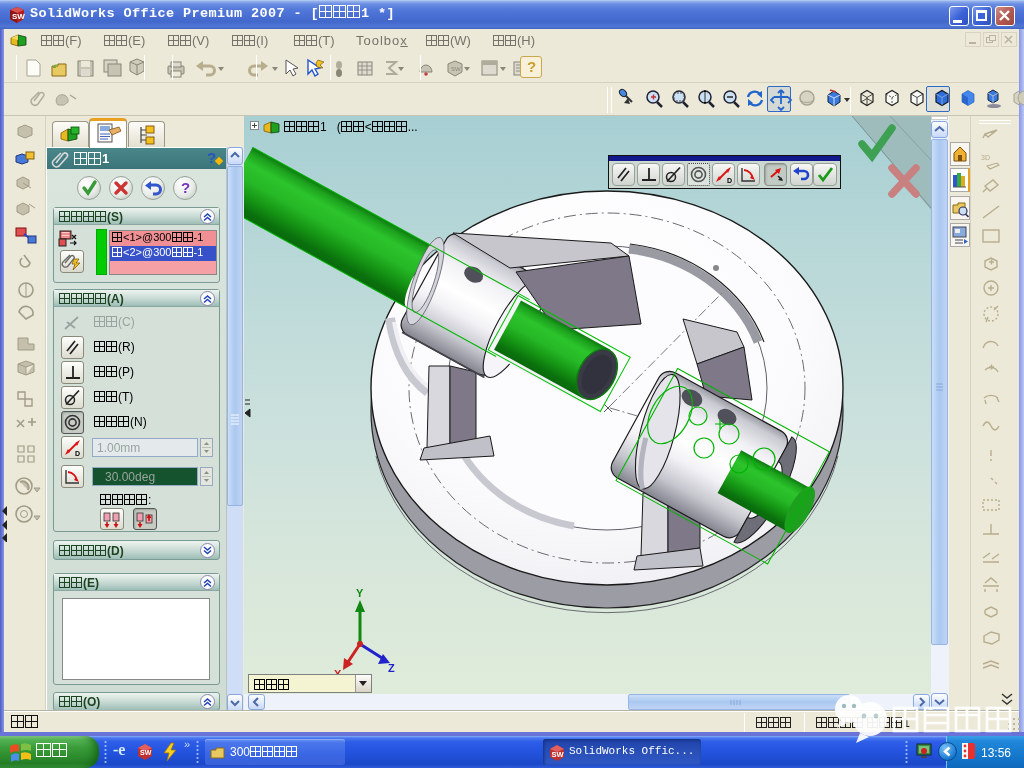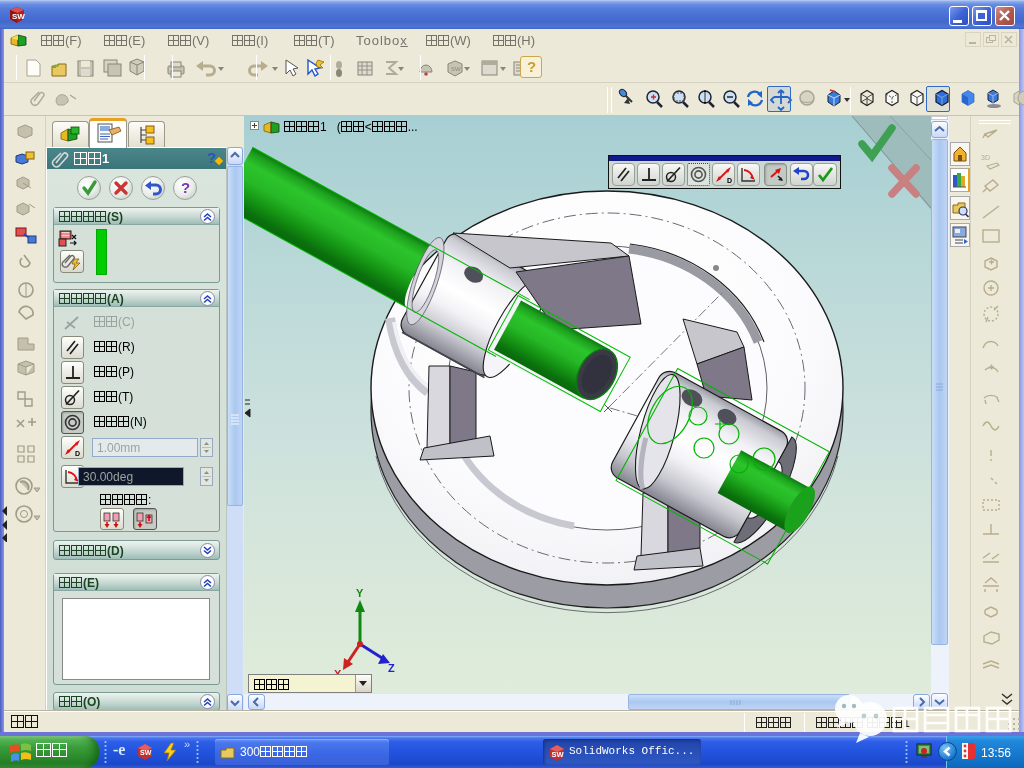--- a/index.html
+++ b/index.html
@@ -20,20 +20,21 @@
 <body>
 
 <div class="abs" id="title" style="left:0;top:0;width:1024px;height:29px;
 background:linear-gradient(180deg,#bdd2f5 0%,#91aeec 5%,#6b8ee2 14%,#5379da 32%,#4a6fd4 55%,#4368cc 75%,#5076d4 92%,#4064c4 100%);">
  <div class="abs" style="left:7px;top:5px;width:19px;height:19px"><svg width="19" height="19">
    <polygon points="3,5 10,2 17,5 17,14 10,18 3,14" fill="#b01e1e"></polygon>
    <polygon points="3,5 10,2 17,5 10,8" fill="#d85050"></polygon>
    <polygon points="3,5 10,8 10,18 3,14" fill="#8c1616"></polygon>
    <text x="5" y="14" font-size="8" fill="#fff" font-weight="bold" font-family="Liberation Sans">SW</text>
       </svg></div>
+ <div class="abs" style="left:30px;top:5px;color:#fff;font-family:'Liberation Mono',monospace;font-weight:bold;font-size:13.5px;letter-spacing:0.4px;white-space:nowrap">SolidWorks Office Premium 2007 - [<span class="c s13" style="margin-bottom:3px"></span><span class="c s13" style="margin-bottom:3px"></span><span class="c s13" style="margin-bottom:3px"></span>1 *]</div>
 
  <div class="abs" style="left:949px;top:6px;width:20px;height:20px;border-radius:3px;background:linear-gradient(135deg,#7a9ae8 0%,#3d63d8 50%,#2e50c0 100%);border:1px solid #fff">
       <div class="abs" style="left:3px;top:13px;width:9px;height:3px;background:#fff"></div>
     </div>
  <div class="abs" style="left:972px;top:6px;width:20px;height:20px;border-radius:3px;background:linear-gradient(135deg,#7a9ae8 0%,#3d63d8 50%,#2e50c0 100%);border:1px solid #fff">
       <div class="abs" style="left:3px;top:3px;width:11px;height:11px;border:2px solid #fff;border-top-width:3px;background:#3d63d8"></div>
     </div>
  <div class="abs" style="left:995px;top:6px;width:20px;height:20px;border-radius:3px;background:linear-gradient(135deg,#d08f8a 0%,#b35a52 50%,#9c4840 100%);border:1px solid #fff">
    <svg width="18" height="18">
         <path d="M4 4 L13 13 M13 4 L4 13" stroke="#fff" stroke-width="2.4"></path>
@@ -315,20 +316,24 @@
         <path d="M3.5 3.5h8M3.5 5h8M3.5 6.5h8M3.5 8h8" stroke="#fff" stroke-width="0.7"></path>
         <rect x="1" y="10" width="7" height="7" fill="#e05050" stroke="#222"></rect>
         <path d="M14 6 l4 4 m0 -4 l-4 4" stroke="#111" stroke-width="1.2"></path>
         <path d="M12 14 h6 m-2 -2 l2 2 l-2 2" stroke="#111" stroke-width="1.2" fill="none"></path>
       </svg>
   <div class="abs" style="left:6px;top:42px;width:24px;height:23px;background:linear-gradient(#fefefc,#d8d8cc);border:1px solid #8a8a7a;border-radius:3px"><svg width="22" height="21">
           <path d="M4 12 L10 5 a2 2 0 0 1 3 2.5 L7 15 a3.2 3.2 0 0 1 -5 -4 L9 4" stroke="#666" stroke-width="1.3" fill="none"></path>
           <polygon points="13,8 18,8 15,12 19,12 12,19 14,13 11,13" fill="#f0c020" stroke="#7a5010" stroke-width="0.7"></polygon>
         </svg></div>
   <div class="abs" style="left:42px;top:21px;width:11px;height:46px;background:#00cc00;border:1px solid #00aa00"></div>
+  <div class="abs" style="left:55px;top:22px;width:108px;height:45px;background:#f4a0a4;border:1px solid #888;font-size:11px;color:#000;overflow:hidden">
+   <div style="height:15px;background:#f09094;white-space:nowrap;padding-left:2px"><span class="c s10"></span>&lt;1&gt;@300<span class="c s10"></span><span class="c s10"></span>-1</div>
+   <div style="height:15px;background:#3752c8;color:#fff;white-space:nowrap;padding-left:2px"><span class="c s10" style="border-color:#fff"></span>&lt;2&gt;@300<span class="c s10" style="border-color:#fff"></span><span class="c s10" style="border-color:#fff"></span>-1</div>
+  </div>
  </div>
 
  <div class="abs" style="left:7px;top:173px;width:167px;height:243px;border:1px solid #7a9a94;border-radius:3px;background:#d4e0d8">
   <div class="abs" style="left:0;top:0;width:165px;height:17px;background:linear-gradient(180deg,#eef4f0 0%,#c2d6cf 60%,#9dbdb6 100%);border-bottom:1px solid #8aa8a2;color:#1d4422;font-weight:bold;font-size:12px">
    <span class="abs" style="left:5px;top:2px"><span class="c" style="color:#1d4422"></span><span class="c" style="color:#1d4422"></span><span class="c" style="color:#1d4422"></span><span class="c" style="color:#1d4422"></span>(A)</span>
    <div class="abs" style="left:146px;top:1px;width:15px;height:15px;border-radius:50%;background:#fff;border:1px solid #88a"><svg width="13" height="13">
             <path d="M3 7 L6.5 4 L10 7 M3 10.5 L6.5 7.5 L10 10.5" stroke="#2244bb" stroke-width="1.6" fill="none"></path>
           </svg></div>
   </div>
 
@@ -371,21 +376,21 @@
           <polygon points="5.5,3 8,6 3,6" fill="#8a9288"></polygon>
           <polygon points="5.5,14 8,11 3,11" fill="#8a9288"></polygon>
           <path d="M1 8.5 h9" stroke="#b8c0b8"></path>
         </svg></div>
 
   <div class="abs" style="left:7px;top:175px;width:23px;height:23px;background:linear-gradient(#fefefc,#dcdcd0);border:1px solid #8a8a7a;border-radius:3px"><svg width="21" height="21">
           <path d="M4 4 V17 H17" stroke="#333" stroke-width="1.4" fill="none"></path>
           <path d="M6 6 a10 10 0 0 1 9 9" stroke="#dd1111" stroke-width="1.8" fill="none"></path>
           <polygon points="17,16 12,14 14,11" fill="#dd1111"></polygon>
         </svg></div>
-  <div class="abs" style="left:24px;top:177px;width:106px;height:19px;background:#0f172a;border:1px solid #92aac8;color:#9aa49e;font-size:12px;padding:2px 0 0 4px">30.00deg</div>
+  <div class="abs" style="left:38px;top:177px;width:106px;height:19px;background:#14532d;border:1px solid #92aac8;color:#9aa49e;font-size:12px;padding:2px 0 0 12px">30.00deg</div>
   <div class="abs" style="left:146px;top:177px;width:13px;height:19px;background:#e2e6de;border:1px solid #98a8c0"><svg width="11" height="17">
           <polygon points="5.5,3 8,6 3,6" fill="#8a9288"></polygon>
           <polygon points="5.5,14 8,11 3,11" fill="#8a9288"></polygon>
           <path d="M1 8.5 h9" stroke="#b8c0b8"></path>
         </svg></div>
 
   <span class="abs" style="left:46px;top:203px;color:#000;font-size:12px"><span class="c"></span><span class="c"></span><span class="c"></span><span class="c"></span>:</span>
   <div class="abs" style="left:46px;top:218px;width:24px;height:22px;background:linear-gradient(#fefefc,#dcdcd0);border:1px solid #8a8a7a;border-radius:3px"><svg width="22" height="20">
           <rect x="3" y="4" width="6" height="8" fill="#f0a0b0" stroke="#333" stroke-width="0.8"></rect>
           <rect x="12" y="4" width="6" height="8" fill="#f0a0b0" stroke="#333" stroke-width="0.8"></rect>
@@ -765,21 +770,21 @@
       <polygon points="2,6 9,2 16,6 16,14 9,18 2,14" fill="#c03030"></polygon>
       <polygon points="2,6 9,9 16,6 9,2" fill="#e06060"></polygon>
       <text x="4" y="13" font-size="7" fill="#fff" font-weight="bold">SW</text>
     </svg>
  <svg class="abs" style="left:160px;top:6px" width="20" height="20">
       <polygon points="11,1 4,11 9,11 7,19 16,8 11,8 14,1" fill="#f8d020" stroke="#a07010" stroke-width="0.8"></polygon>
     </svg>
  <span class="abs" style="left:184px;top:2px;color:#cde;font-size:11px">»</span>
  <div class="abs" style="left:196px;top:4px;width:3px;height:24px;background:radial-gradient(circle,#9ab8f8 1px,transparent 1.2px);background-size:3px 4px"></div>
 
- <div class="abs" style="left:215px;top:3px;width:174px;height:26px;border-radius:3px;background:linear-gradient(180deg,#6a92f4 0%,#4a76ec 15%,#3a66e4 60%,#3a62d8 100%);box-shadow:inset 0 1px 0 #8cacf8;color:#fff;font-size:12px">
+ <div class="abs" style="left:205px;top:3px;width:140px;height:26px;border-radius:3px;background:linear-gradient(180deg,#6a92f4 0%,#4a76ec 15%,#3a66e4 60%,#3a62d8 100%);box-shadow:inset 0 1px 0 #8cacf8;color:#fff;font-size:12px">
   <svg width="16" height="14" style="position:absolute;left:5px;top:6px">
         <path d="M1 5 h5 v-2 h8 v10 h-13 z" fill="#e8c860" stroke="#8a6a10"></path>
       </svg>
   <span class="abs" style="left:25px;top:6px;white-space:nowrap">300<span class="c" style="border-color:#fff"></span><span class="c" style="border-color:#fff"></span><span class="c" style="border-color:#fff"></span><span class="c" style="border-color:#fff"></span></span>
  </div>
  <div class="abs" style="left:543px;top:3px;width:158px;height:26px;border-radius:3px;background:linear-gradient(180deg,#1e42a8 0%,#2a50b8 50%,#2f58c4 100%);box-shadow:inset 1px 1px 3px #12307a;color:#fff;font-size:12px">
   <svg width="18" height="18" style="position:absolute;left:5px;top:4px">
         <polygon points="2,6 9,2 16,6 16,14 9,18 2,14" fill="#c03030"></polygon>
         <polygon points="2,6 9,9 16,6 9,2" fill="#e06060"></polygon>
         <text x="3.5" y="13.5" font-size="7.5" fill="#fff" font-weight="bold">SW</text>

